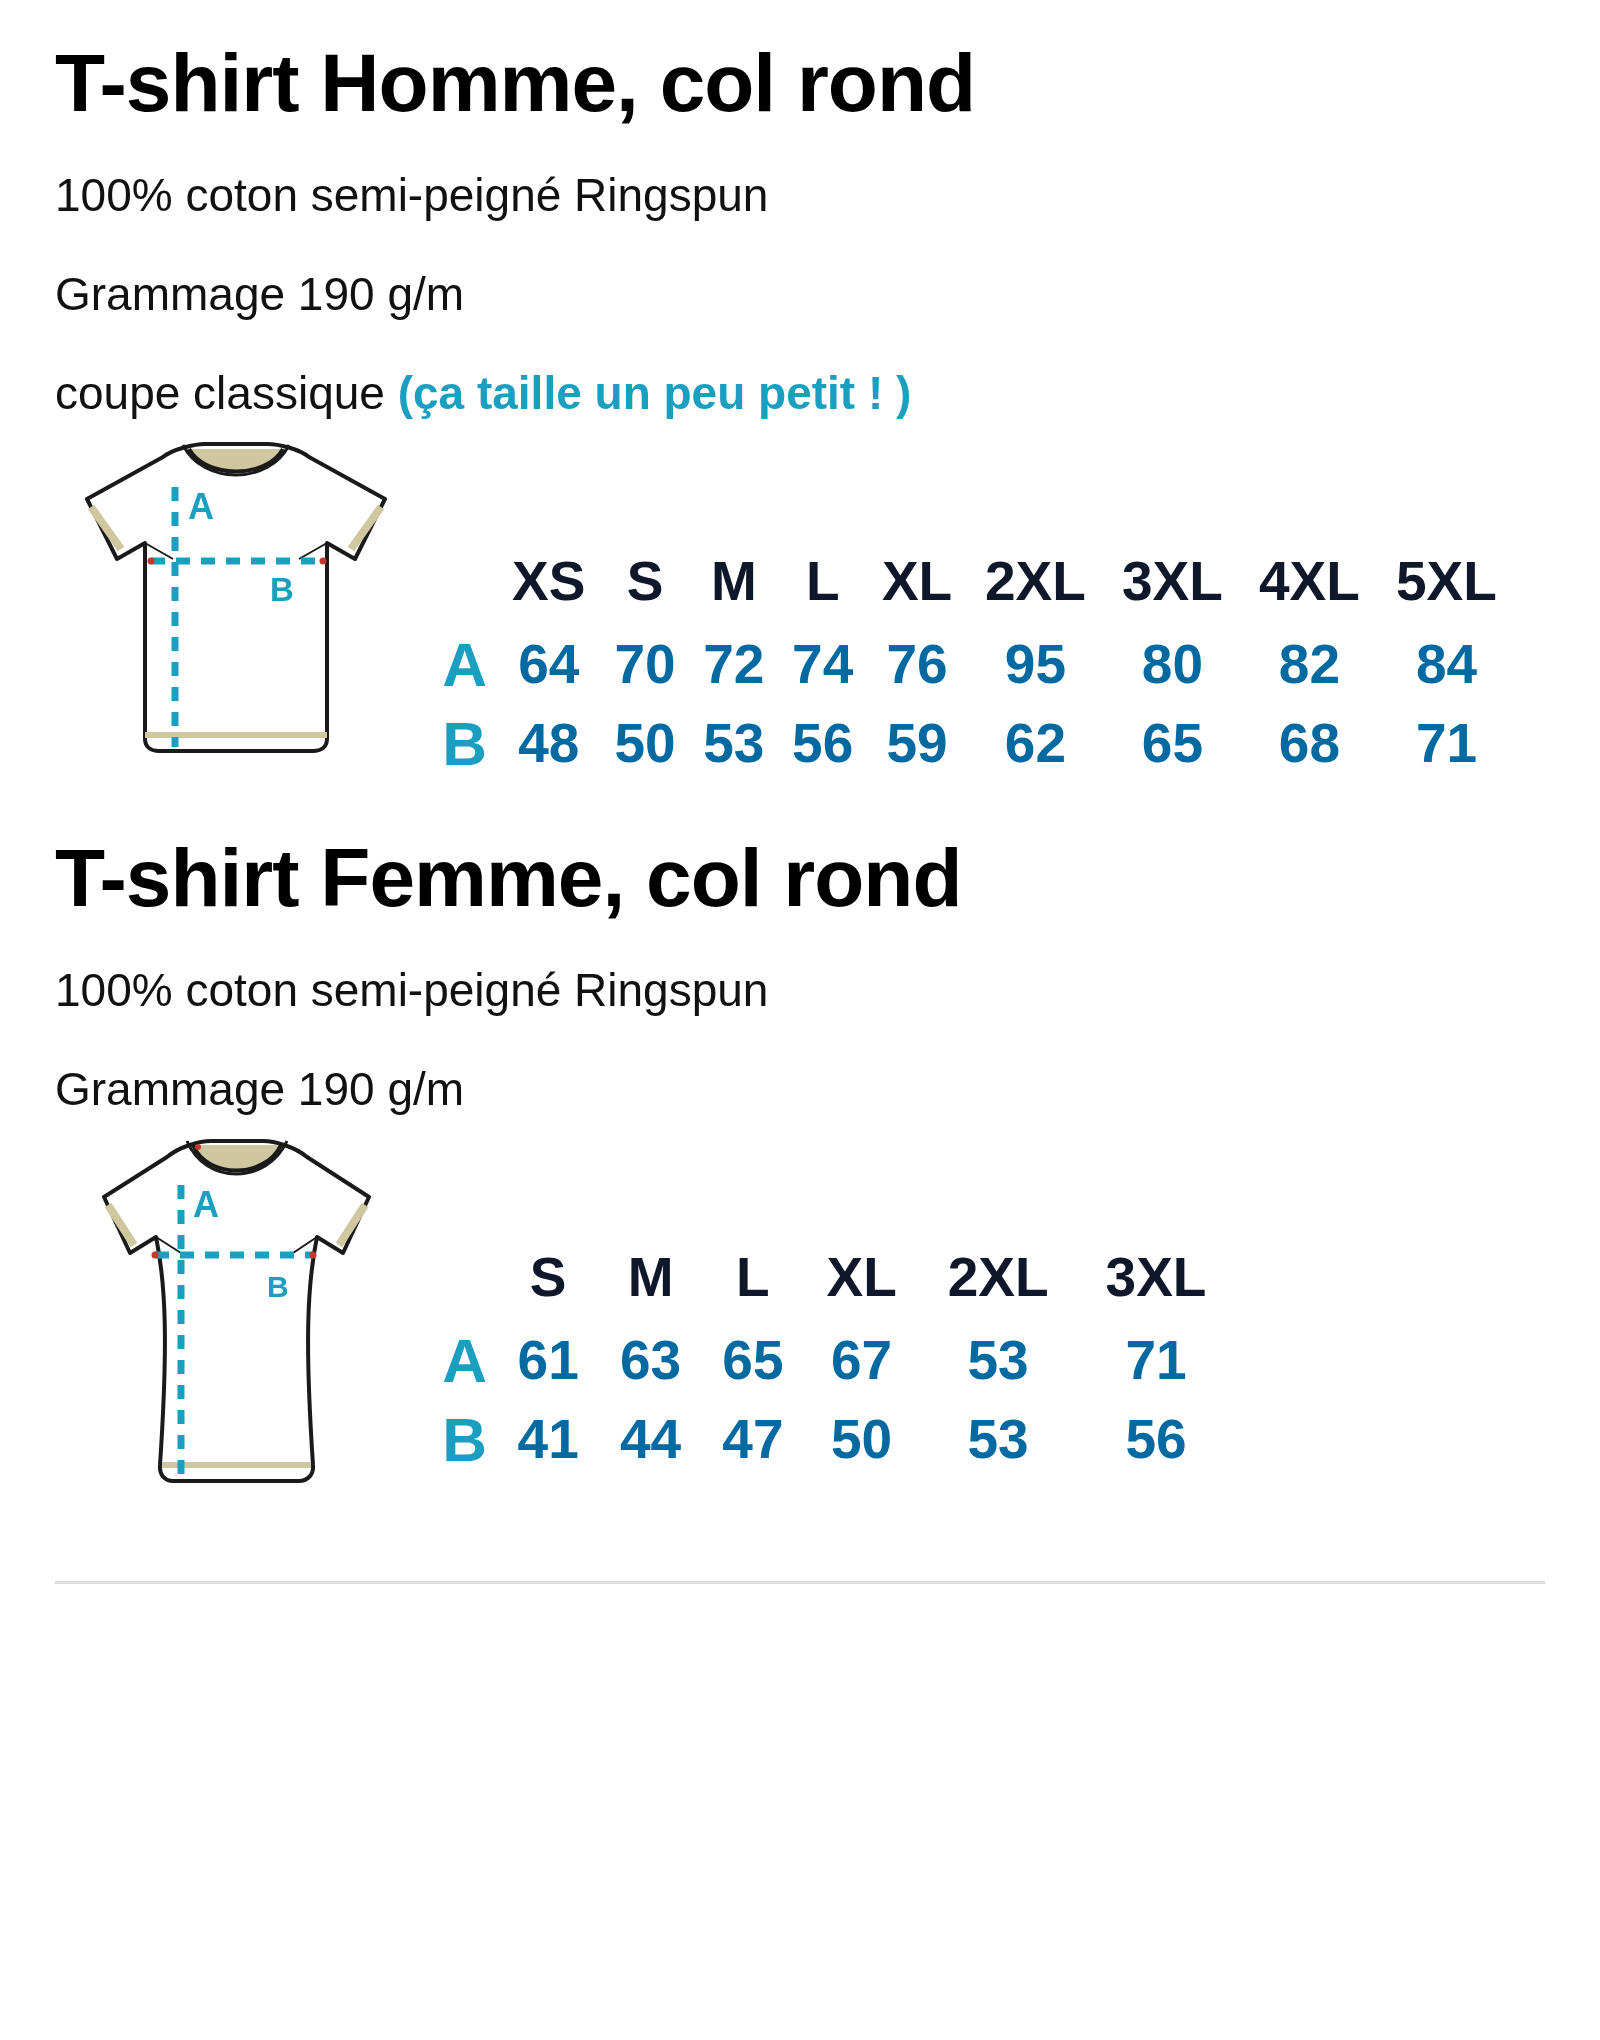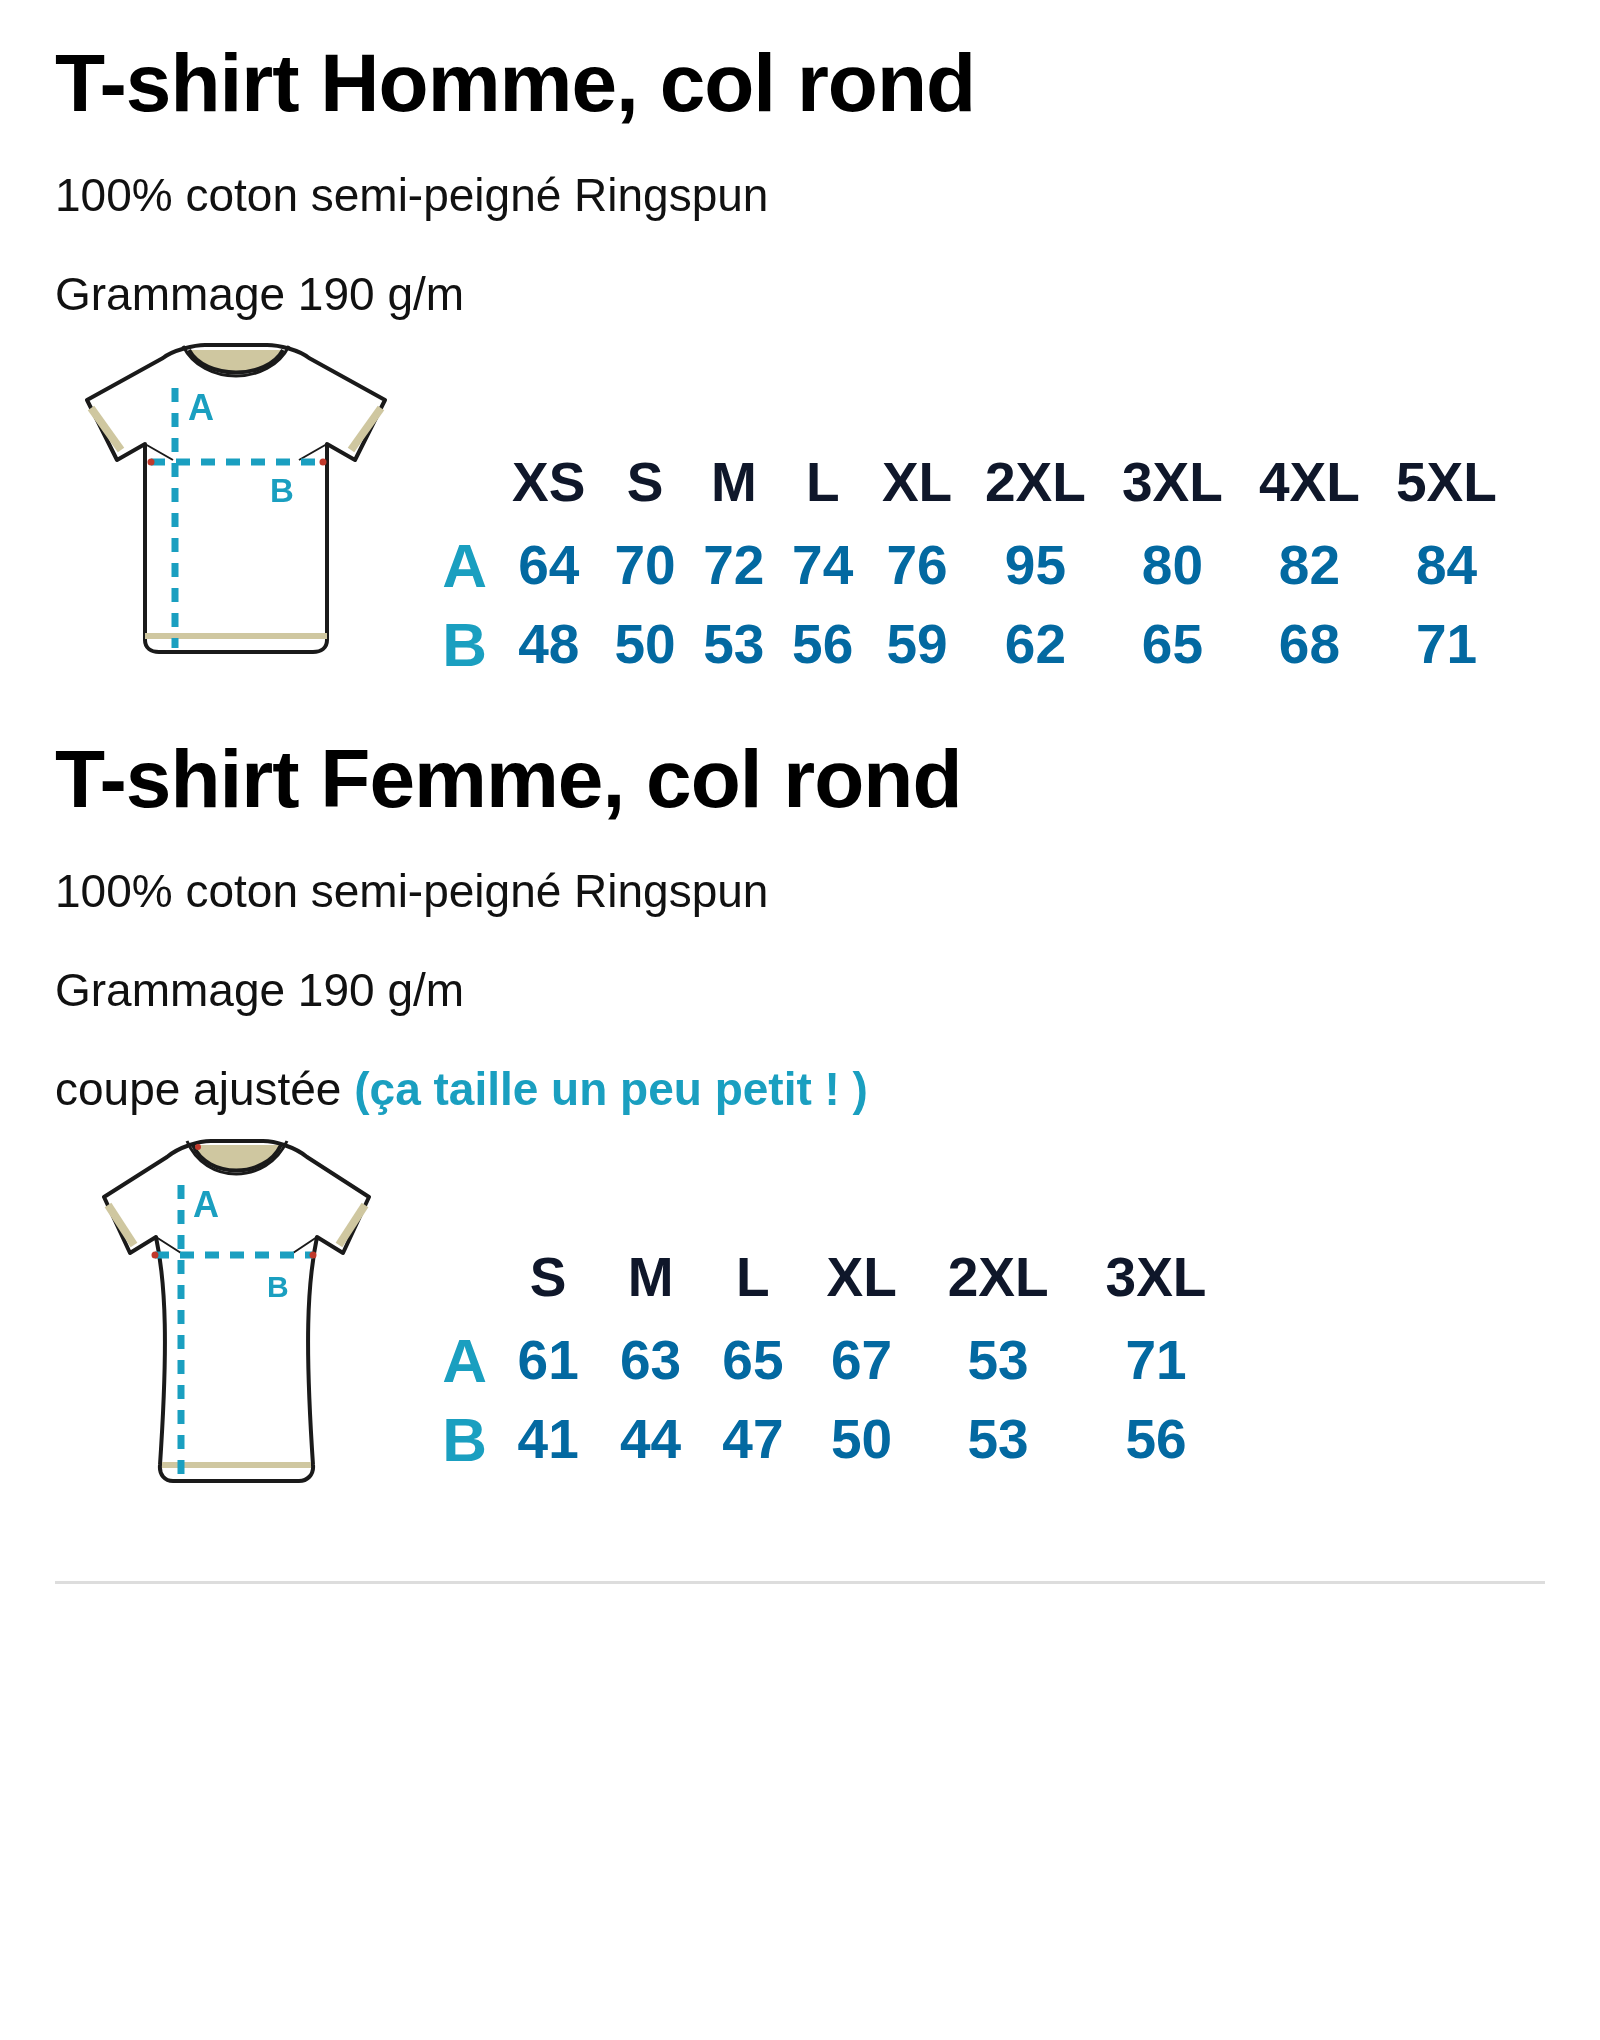--- a/index.html
+++ b/index.html
@@ -116,20 +116,24 @@
 
 <div class="page">
 
   <div class="section">
 
     <h1 class="title">T-shirt Homme, col rond</h1>
 
     <div class="specs">
       <div class="line">100% coton semi-peigné Ringspun</div>
       <div class="line">Grammage 190 g/m</div>
+      <div class="line">
+        <span>coupe classique</span>
+        <span class="accent">(ça taille un peu petit ! )</span>
+      </div>
     </div>
 
     <div class="row">
 
       <div class="shirt-wrap">
         <svg width="360" height="330" viewBox="0 0 360 330">
 
           <path d="M108 18
                    C 118 10, 140 5, 150 5
                    L 212 5
@@ -217,24 +221,20 @@
     </div>
   </div>
 
   <div class="section">
 
     <h1 class="title">T-shirt Femme, col rond</h1>
 
     <div class="specs">
       <div class="line">100% coton semi-peigné Ringspun</div>
       <div class="line">Grammage 190 g/m</div>
-      <div class="line">
-        <span>coupe ajustée</span>
-        <span class="accent">(ça taille un peu petit ! )</span>
-      </div>
     </div>
 
     <div class="row">
 
       <div class="shirt-wrap">
         <svg width="360" height="400" viewBox="0 0 360 400">
           <path d="M112 22
                    C 124 12, 144 6, 156 6
                    L 208 6
                    C 220 6, 240 12, 252 22

